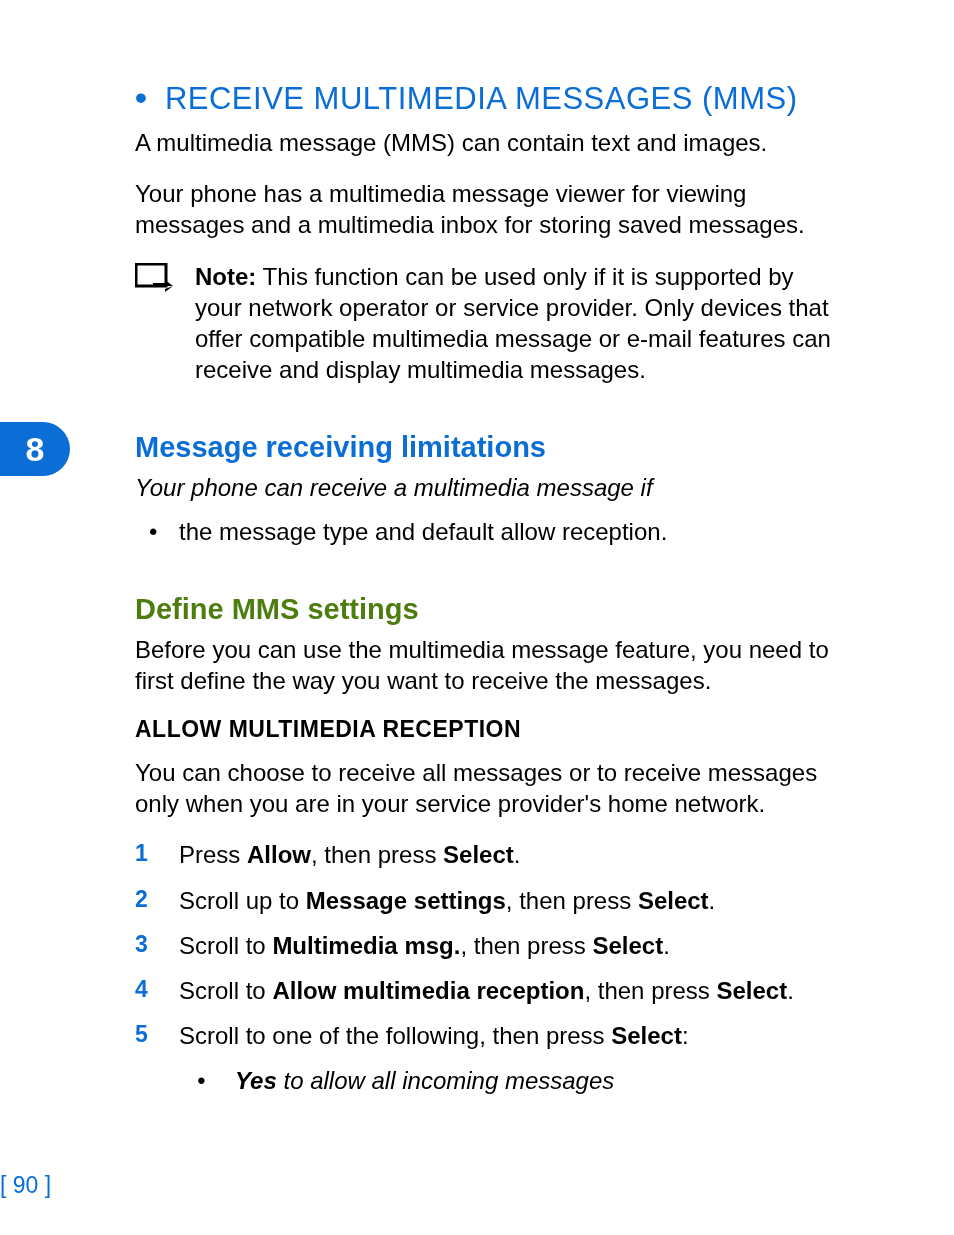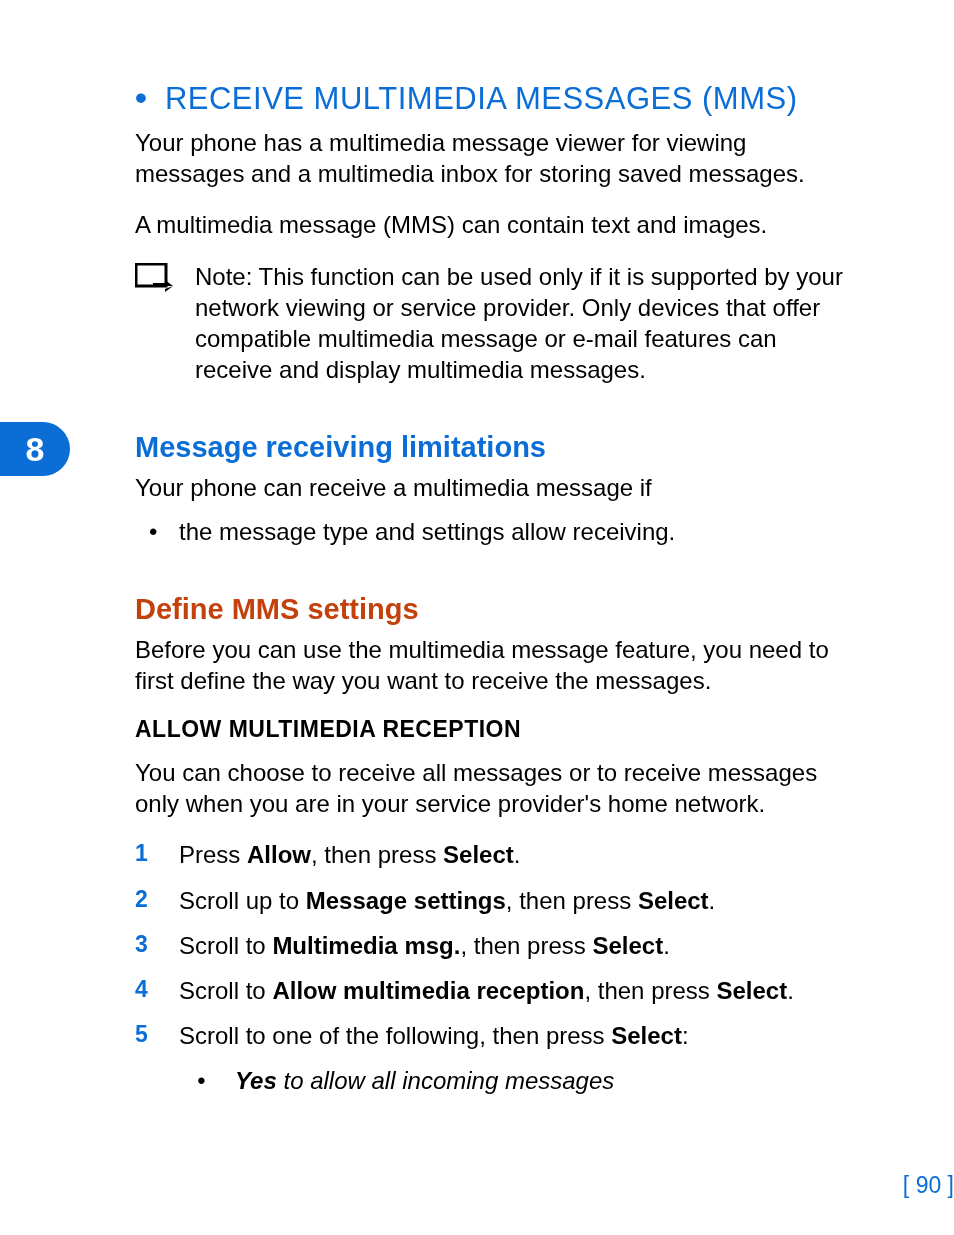--- a/index.html
+++ b/index.html
@@ -7,69 +7,69 @@
   .page { position: relative; width: 954px; height: 1235px; padding: 80px 110px 0 135px; }
   .chapter-tab { position: absolute; left: 0; top: 422px; width: 70px; height: 54px; border-radius: 0 27px 27px 0; display: flex; align-items: center; justify-content: center; font-size: 34px; font-weight: 600; color: #fff; }
   .h1-row { display: flex; align-items: baseline; margin-bottom: 10px; }
   .h1-bullet { font-size: 34px; font-weight: 700; margin-right: 18px; line-height: 1; }
   .h1 { font-size: 31px; font-weight: 400; letter-spacing: 0.5px; }
   .body-p { font-size: 24px; line-height: 1.3; margin-bottom: 20px; }
   .note-block { display: flex; margin-bottom: 28px; }
   .note-icon { flex: 0 0 60px; padding-top: 2px; }
   .note-icon svg { width: 44px; height: 36px; }
   .note-text { font-size: 24px; line-height: 1.3; }
-  .note-label { font-weight: 400; }
+  .note-label { font-weight: 700; }
   .h2 { font-size: 29px; font-weight: 700; margin-top: 46px; margin-bottom: 8px; }
   .h3 { font-size: 23px; font-weight: 700; letter-spacing: 0.5px; margin-top: 10px; margin-bottom: 14px; }
   .bullet-list { list-style: none; margin-bottom: 20px; }
   .bullet-list li { font-size: 24px; line-height: 1.3; padding-left: 44px; position: relative; margin-bottom: 12px; }
   .bullet-list li::before { content: "•"; position: absolute; left: 14px; top: 0; font-size: 24px; }
   .num-list { list-style: none; }
   .num-list li { font-size: 24px; line-height: 1.3; padding-left: 44px; position: relative; margin-bottom: 14px; }
   .num-list .num { position: absolute; left: 0; top: 0; font-weight: 700; font-size: 23px; }
   .sub-bullet { list-style: none; margin-top: 14px; }
   .sub-bullet li { font-size: 24px; line-height: 1.3; padding-left: 56px; position: relative; margin-bottom: 12px; font-style: italic; }
   .sub-bullet li::before { content: "•"; position: absolute; left: 18px; top: 0; font-size: 24px; }
   .b { font-weight: 700; }
-  .page-num { position: absolute; bottom: 36px; left: 0; width: 954px; text-align: right; font-size: 23px; }
+  .page-num { position: absolute; bottom: 36px; left: 0; width: 954px; text-align: left; font-size: 23px; }
 </style>
 </head>
 <body>
 
 <div class="page">
 
   <div class="chapter-tab" style="background:#0a6ed6">8</div>
 
   <div class="h1-row">
     <span class="h1-bullet" style="color:#0a6ed6">•</span>
     <span class="h1" style="color:#0a6ed6">RECEIVE MULTIMEDIA MESSAGES (MMS)</span>
   </div>
 
+  <p class="body-p">A multimedia message (MMS) can contain text and images.</p>
   <p class="body-p">Your phone has a multimedia message viewer for viewing messages and a multimedia inbox for storing saved messages.</p>
-  <p class="body-p">A multimedia message (MMS) can contain text and images.</p>
 
   <div class="note-block">
     <div class="note-icon">
       <svg viewBox="0 0 44 36">
           <rect x="1" y="1" width="30" height="22" fill="none" stroke="#000" stroke-width="3"></rect>
           <path d="M18 23 L38 23 L30 17 L30 20 L18 20 Z M30 26 L30 29 L38 23" fill="#000"></path>
         </svg>
     </div>
     <div class="note-text">
-      <span class="note-label">Note:</span><span>  This function can be used only if it is supported by your network viewing or service provider. Only devices that offer compatible multimedia message or e-mail features can receive and display multimedia messages.</span>
+      <span class="note-label">Note:</span><span>  This function can be used only if it is supported by your network operator or service provider. Only devices that offer compatible multimedia message or e-mail features can receive and display multimedia messages.</span>
     </div>
   </div>
 
   <h2 class="h2" style="color:#0a6ed6">Message receiving limitations</h2>
-  <p class="body-p" style="margin-bottom:12px;">Your phone can receive a multimedia message if</p>
+  <p class="body-p" style="margin-bottom:12px;font-style:italic;">Your phone can receive a multimedia message if</p>
   <ul class="bullet-list">
-    <li>the message type and settings allow receiving.</li>
+    <li>the message type and default allow reception.</li>
   </ul>
 
-  <h2 class="h2" style="color:#c2410c">Define MMS settings</h2>
+  <h2 class="h2" style="color:#4d7c0f">Define MMS settings</h2>
   <p class="body-p">Before you can use the multimedia message feature, you need to first define the way you want to receive the messages.</p>
 
 
   <h3 class="h3">ALLOW MULTIMEDIA RECEPTION</h3>
   <p class="body-p">You can choose to receive all messages or to receive messages only when you are in your service provider's home network.</p>
 
   <ol class="num-list" id="steps">
       <li><span class="num" style="color: rgb(10, 110, 214);">1</span><span>Press </span><span class="b">Allow</span><span>, then press </span><span class="b">Select</span><span>.</span></li>
       <li><span class="num" style="color: rgb(10, 110, 214);">2</span><span>Scroll up to </span><span class="b">Message settings</span><span>, then press </span><span class="b">Select</span><span>.</span></li>
       <li><span class="num" style="color: rgb(10, 110, 214);">3</span><span>Scroll to </span><span class="b">Multimedia msg.</span><span>, then press </span><span class="b">Select</span><span>.</span></li>

